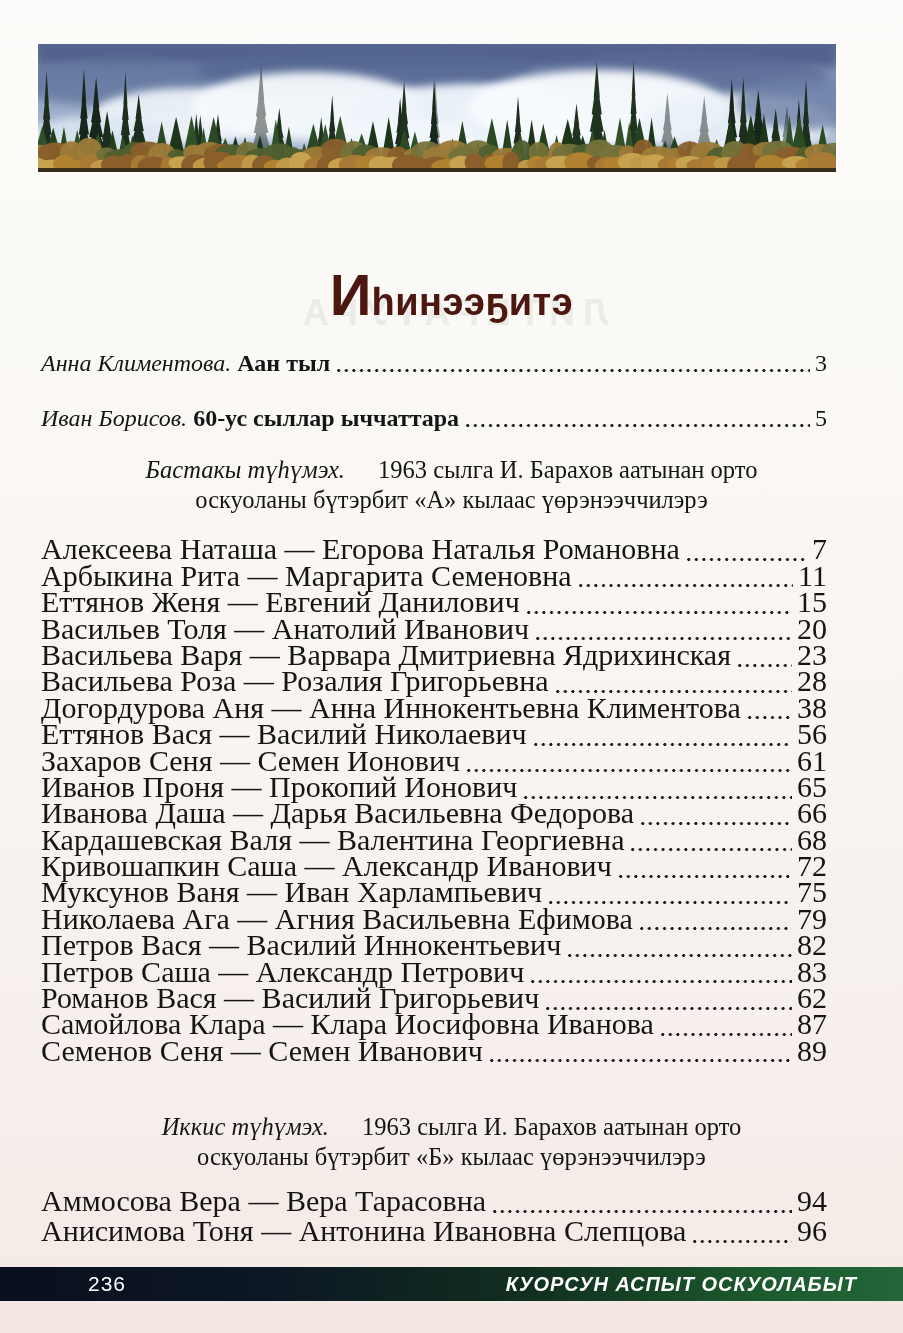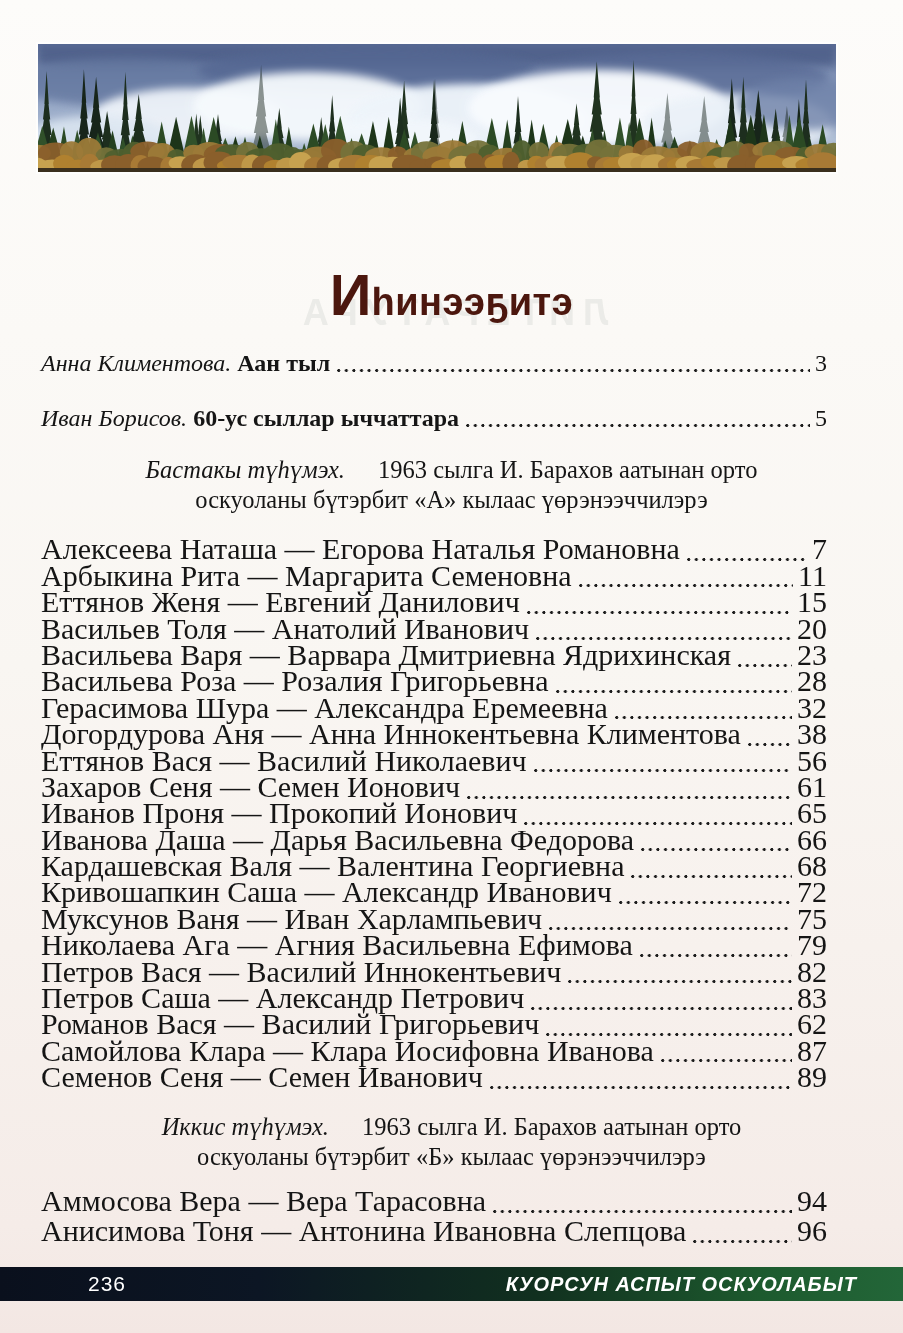--- a/index.html
+++ b/index.html
@@ -419,25 +419,20 @@
         <span class="toc-dots"></span>
         <span class="toc-page">23</span>
       </div>
 
       <div class="toc-row">
         <span class="toc-label">Васильева Роза — Розалия Григорьевна</span>
         <span class="toc-dots"></span>
         <span class="toc-page">28</span>
       </div>
 
-      <div class="toc-row">
-        <span class="toc-label">Герасимова Шура — Александра Еремеевна</span>
-        <span class="toc-dots"></span>
-        <span class="toc-page">32</span>
-      </div>
 
       <div class="toc-row">
         <span class="toc-label">Догордурова Аня — Анна Иннокентьевна Климентова</span>
         <span class="toc-dots"></span>
         <span class="toc-page">38</span>
       </div>
 
       <div class="toc-row">
         <span class="toc-label">Еттянов Вася — Василий Николаевич</span>
         <span class="toc-dots"></span>

